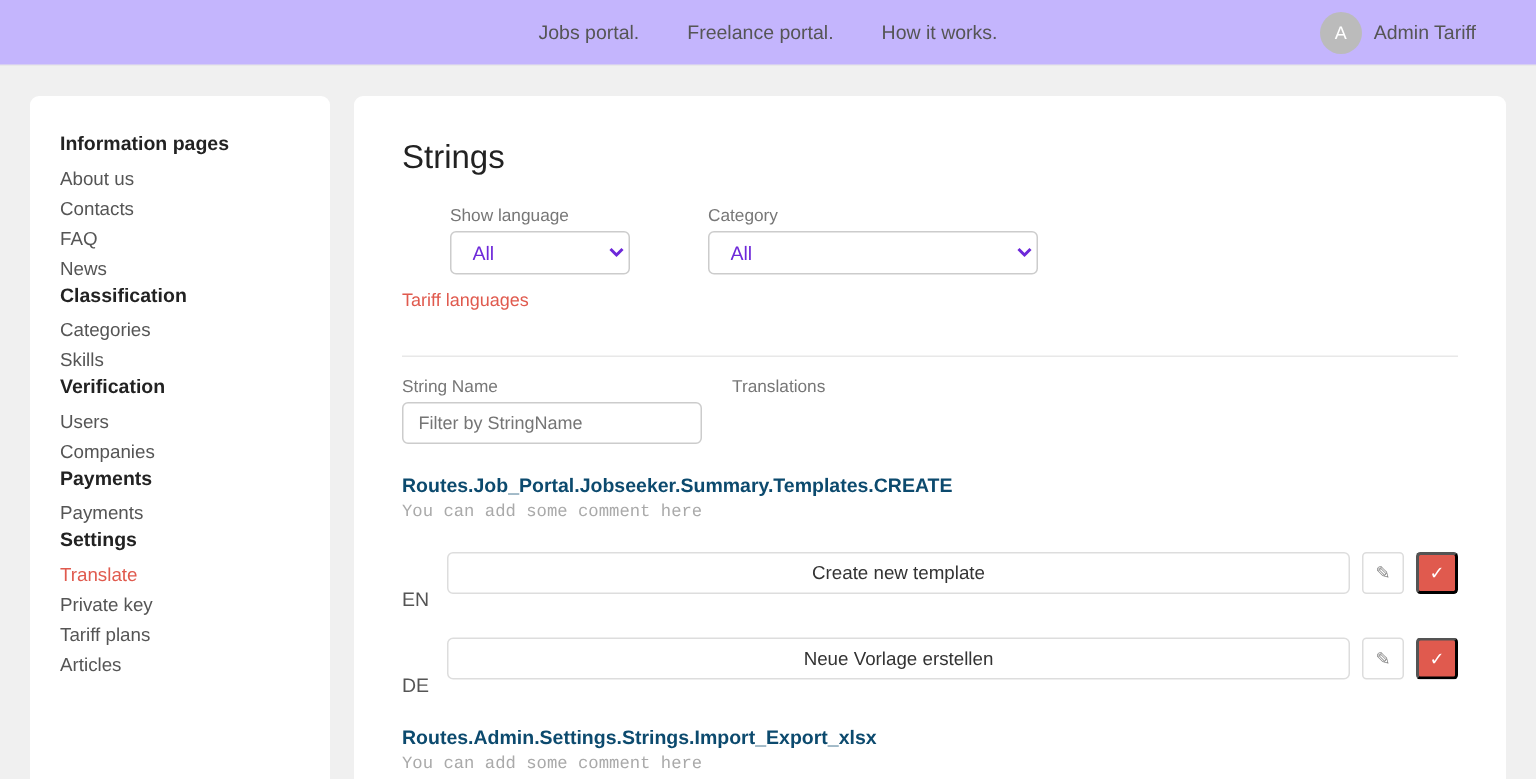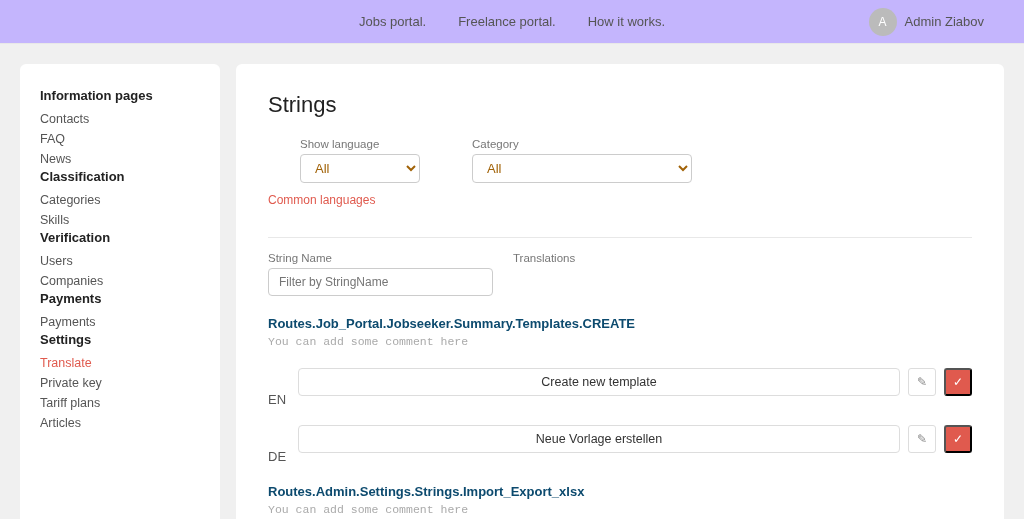--- a/index.html
+++ b/index.html
@@ -109,21 +109,21 @@
     }
     .filter-label {
       font-size: 11.5px;
       color: #777;
     }
     .filter-select {
       border: 1px solid #ccc;
       border-radius: 4px;
       padding: 5px 28px 5px 10px;
       font-size: 13px;
-      color: #a16207;
+      color: #6d28d9;
       background: #fff;
       appearance: auto;
       cursor: pointer;
       min-width: 120px;
     }
     .filter-select.wide { min-width: 220px; }
 
     .manage-languages-link {
       color: #e05a4e;
       font-size: 12px;
@@ -153,21 +153,21 @@
     .search-label {
       font-size: 11.5px;
       color: #777;
     }
     .search-input {
       border: 1px solid #ccc;
       border-radius: 4px;
       padding: 6px 10px;
       font-size: 12px;
       color: #999;
-      width: 225px;
+      width: 200px;
     }
     .search-input.wide { width: 320px; }
 
     
     .string-item {
       margin-bottom: 20px;
     }
     .string-key {
       font-size: 13px;
       font-weight: 600;
@@ -237,30 +237,31 @@
 <nav class="top-nav">
   <div class="top-nav-links">
     <a class="top-nav-link">Jobs portal.</a>
     <a class="top-nav-link">Freelance portal.</a>
     <a class="top-nav-link">How it works.</a>
   </div>
   <div class="user-area">
     <div class="user-avatar">
       <span>A</span>
     </div>
-    <span class="user-name">Admin Ziabov</span>
+    <span class="user-name">Admin Tariff</span>
   </div>
 </nav>
 
 <div class="page-wrapper">
 
   <aside class="sidebar">
 
     <div>
       <div class="sidebar-section-title">Information pages</div>
+      <a class="sidebar-link">About us</a>
       <a class="sidebar-link">Contacts</a>
       <a class="sidebar-link">FAQ</a>
       <a class="sidebar-link">News</a>
     </div>
 
     <div>
       <div class="sidebar-section-title">Classification</div>
       <a class="sidebar-link">Categories</a>
       <a class="sidebar-link">Skills</a>
     </div>
@@ -296,21 +297,21 @@
           <option>All</option>
         </select>
       </div>
       <div class="filter-group">
         <label class="filter-label">Category</label>
         <select class="filter-select wide">
           <option>All</option>
         </select>
       </div>
     </div>
-    <a class="manage-languages-link">Common languages</a>
+    <a class="manage-languages-link">Tariff languages</a>
 
     <hr class="divider">
 
     
     <div class="search-row">
       <div class="search-group">
         <label class="search-label">String Name</label>
         <input class="search-input" type="text" placeholder="Filter by StringName" style="">
       </div>
       <div class="search-group">

